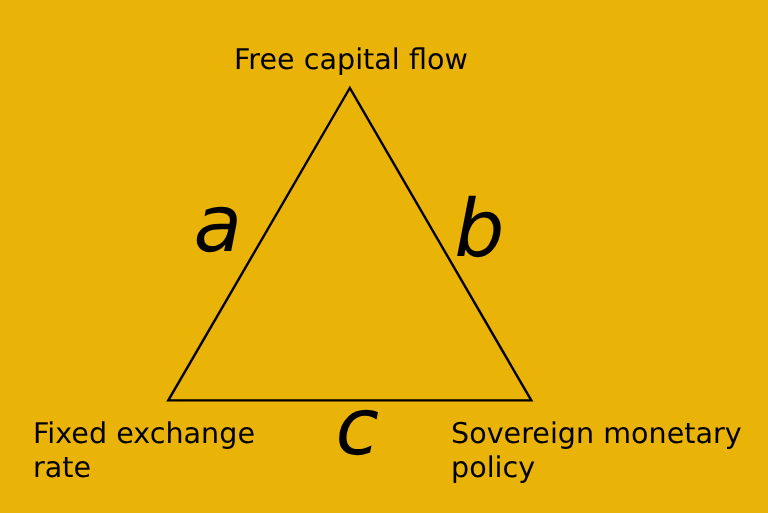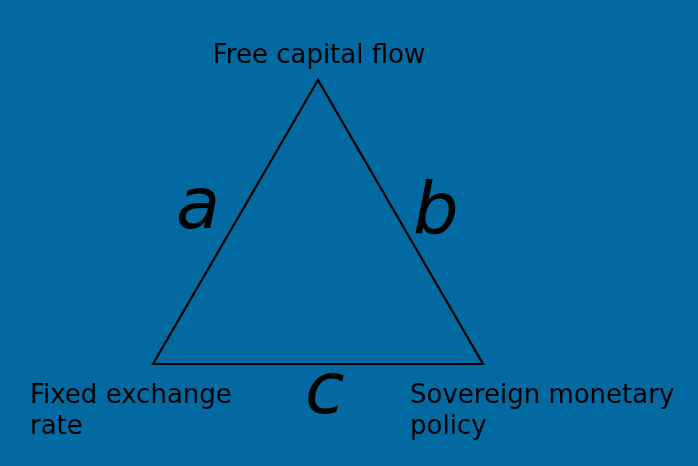--- a/index.html
+++ b/index.html
@@ -4,21 +4,21 @@
 <style>
   html, body {
     margin: 0;
     padding: 0;
     background: #ffffff;
   }
   .canvas {
     position: relative;
     width: 698px;
     height: 466px;
-    background: #0369a1;
+    background: #eab308;
     overflow: hidden;
   }
   svg text {
     fill: #000000;
     font-family: "DejaVu Sans", "Liberation Sans", sans-serif;
   }
   .tri {
     fill: none;
     stroke: #000000;
     stroke-width: 2.2px;

